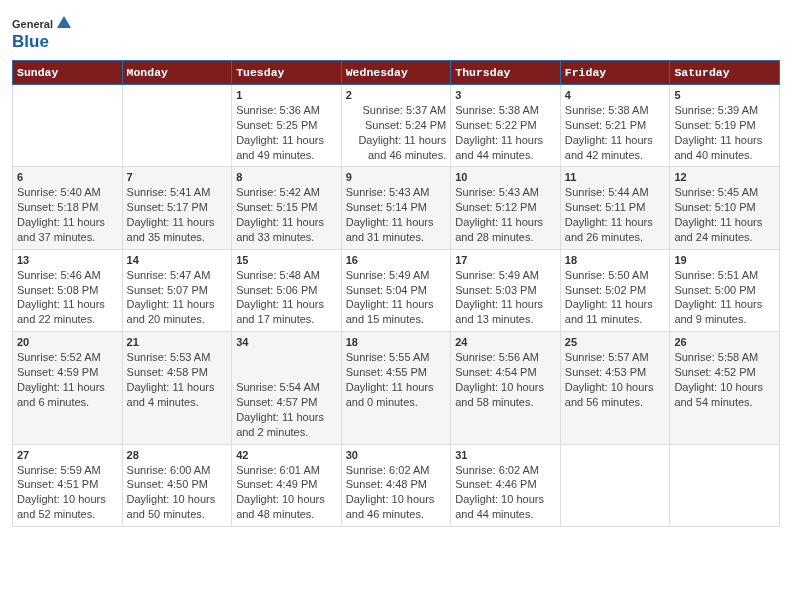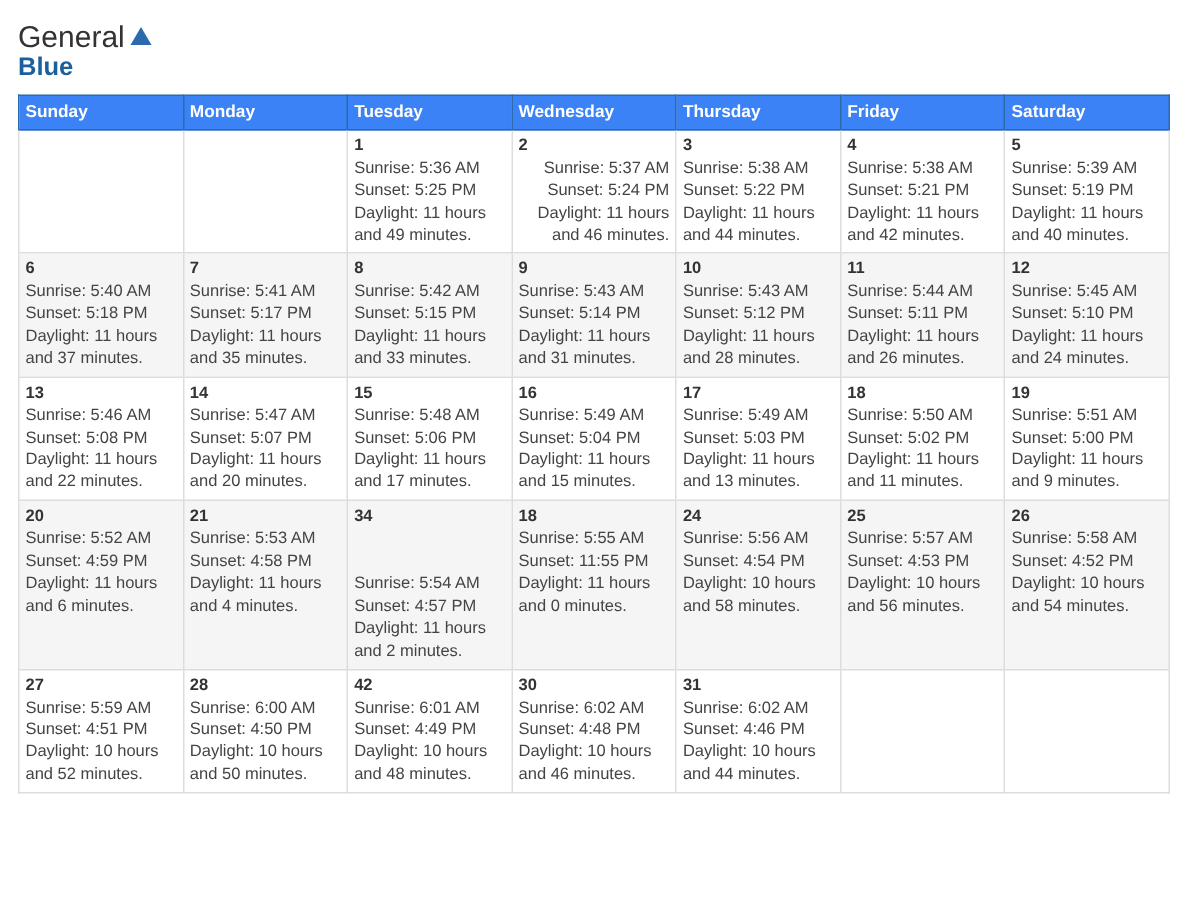--- a/index.html
+++ b/index.html
@@ -39,21 +39,22 @@
     .location {
       font-size: 14px;
       color: #555;
     }
     table {
       width: 100%;
       border-collapse: collapse;
       table-layout: fixed;
     }
     thead tr {
-      background-color: #3b82f6;
+      background-color: #7f1d1d;
+      font-family: Liberation Mono, monospace;
     }
     thead th {
       color: #fff;
       font-size: 11.5px;
       font-weight: bold;
       padding: 5px 4px;
       text-align: left;
       border: 1px solid #2a6aad;
     }
     tbody tr {
@@ -87,21 +88,21 @@
     }
   </style>
 </head>
 <body>
 
 <div class="container">
   <div class="header">
     <div class="logo">
       <div>
         <div style="display:flex;align-items:center;">
-          <span class="logo-general" style="font-size:20px;font-weight:normal;">General</span>
+          <span class="logo-general" style="font-size:11px;font-weight:bold;">General</span>
           <svg width="18" height="18" viewBox="0 0 18 18" style="margin-left:2px;margin-bottom:2px;">
             <polygon points="9,2 16,14 2,14" fill="#2a6aad"></polygon>
           </svg>
         </div>
         <span class="logo-blue" style="font-size:17px;font-weight:bold;display:block;margin-top:-2px;">Blue</span>
       </div>
     </div>
     <div class="title-block">
       <div class="month-title"></div>
       <div class="location"></div>
@@ -280,21 +281,21 @@
           <td>
             <span class="day-number">34</span>
             <div class="day-info" style="white-space: pre-line; margin-top: 32px;">Sunrise: 5:54 AM
 Sunset: 4:57 PM
 Daylight: 11 hours
 and 2 minutes.</div>
           </td>
           <td>
             <span class="day-number">18</span>
             <div class="day-info" style="white-space: pre-line;">Sunrise: 5:55 AM
-Sunset: 11:55 PM
+Sunset: 4:55 PM
 Daylight: 11 hours
 and 0 minutes.</div>
           </td>
           <td>
             <span class="day-number">24</span>
             <div class="day-info" style="white-space: pre-line;">Sunrise: 5:56 AM
 Sunset: 4:54 PM
 Daylight: 10 hours
 and 58 minutes.</div>
           </td>

